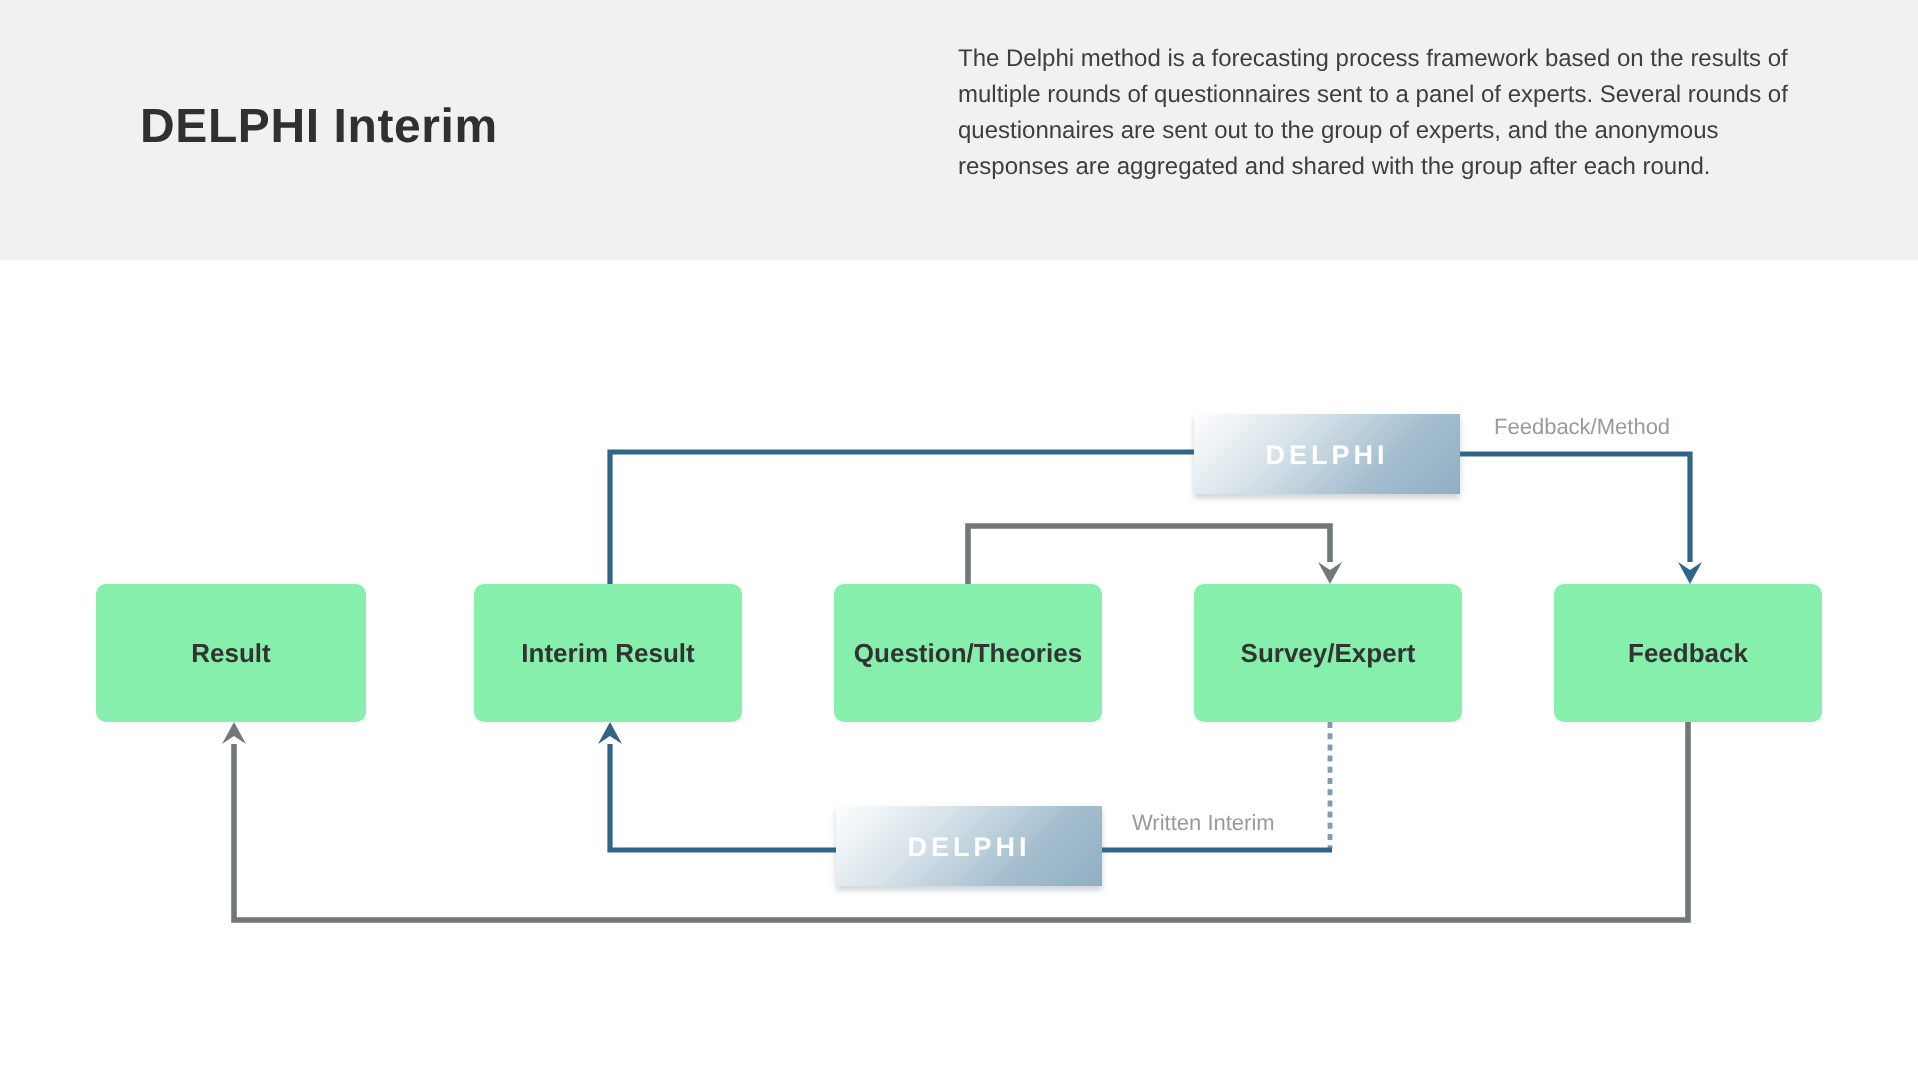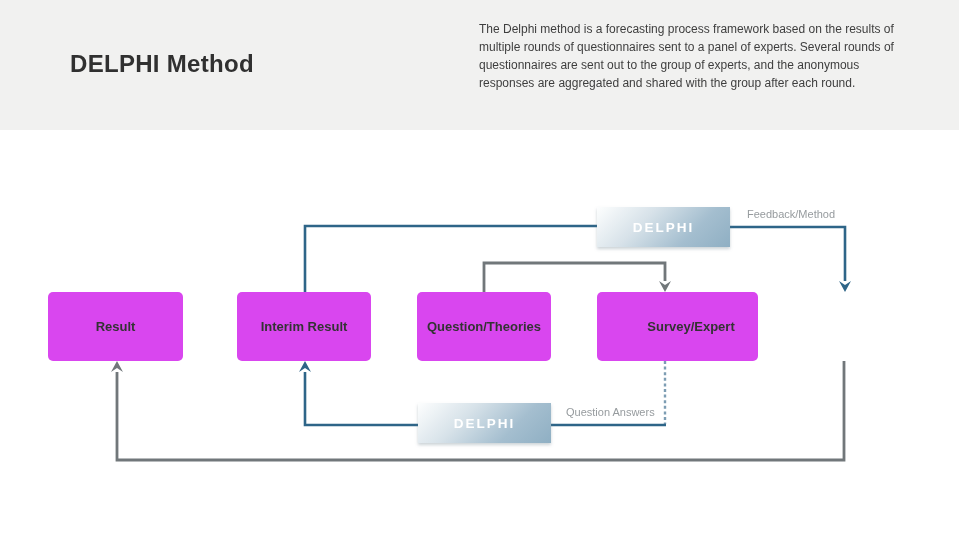--- a/index.html
+++ b/index.html
@@ -18,29 +18,29 @@
     position:absolute;left:70px;top:50px;
     font-size:24px;font-weight:bold;color:#303030;
     letter-spacing:0.3px;
   }
   .description{
     position:absolute;left:479px;top:20px;width:438px;
     font-size:12px;line-height:1.5;color:#3e3e3e;
   }
   .node{
     position:absolute;top:292px;width:134px;height:69px;
-    background:#d946ef;border-radius:5px;
+    background:#86efac;border-radius:5px;
     display:flex;align-items:center;justify-content:center;
     font-size:13px;font-weight:bold;color:#333333;
     text-align:center;
   }
   #node-result{left:48px;width:135px;}
   #node-interim{left:237px;}
   #node-question{left:417px;}
-  #node-survey{left:597px;padding-left:27px;}
+  #node-survey{left:597px;}
   #node-feedback{left:777px;}
   .delphi{
     position:absolute;width:133px;height:40px;
     background:linear-gradient(135deg,#fdfefe 0%,#d7e2e9 35%,#a4becf 70%,#8fafc3 100%);
     color:#ffffff;font-size:13.5px;font-weight:bold;letter-spacing:2px;
     display:flex;align-items:center;justify-content:center;
     box-shadow:0 2px 3px rgba(110,130,140,0.35);
     text-align:center;
   }
   #delphi-top{left:597px;top:207px;}
@@ -57,21 +57,21 @@
   .fill-gray{fill:#71777a;stroke:none;}
   .line-dashed{fill:none;stroke:#7d9db3;stroke-width:2.4;stroke-dasharray:3 2.6;}
 </style>
 </head>
 <body>
 
 <div class="slide">
 
   <div class="header-band"></div>
 
-  <div class="page-title">DELPHI Method</div>
+  <div class="page-title">DELPHI Interim</div>
 
   <div class="description">The Delphi method is a forecasting process framework based on the results of multiple rounds of questionnaires sent to a panel of experts. Several rounds of questionnaires are sent out to the group of experts, and the anonymous responses are aggregated and shared with the group after each round.</div>
 
   <svg class="connectors" width="959" height="540" viewBox="0 0 959 540">
     <g>
       <polyline class="line-blue" points="305,292 305,226 597,226"></polyline>
     </g>
     <g>
       <polyline class="line-blue" points="730,227 845,227 845,281"></polyline>
       <polygon class="fill-blue" points="845,292 839,281 845,285 851,281"></polygon>
@@ -96,17 +96,18 @@
     </g>
   </svg>
 
   <div class="delphi" id="delphi-top">DELPHI</div>
   <div class="delphi" id="delphi-bottom">DELPHI</div>
 
   <div class="node" id="node-result">Result</div>
   <div class="node" id="node-question">Question/Theories</div>
   <div class="node" id="node-interim">Interim Result</div>
   <div class="node" id="node-survey">Survey/Expert</div>
+  <div class="node" id="node-feedback">Feedback</div>
 
   <div class="flow-label" id="feedback-demand-label">Feedback/Method</div>
-  <div class="flow-label" id="written-answers-label">Question Answers</div>
+  <div class="flow-label" id="written-answers-label">Written Interim</div>
 
 </div>
 
 </body></html>

